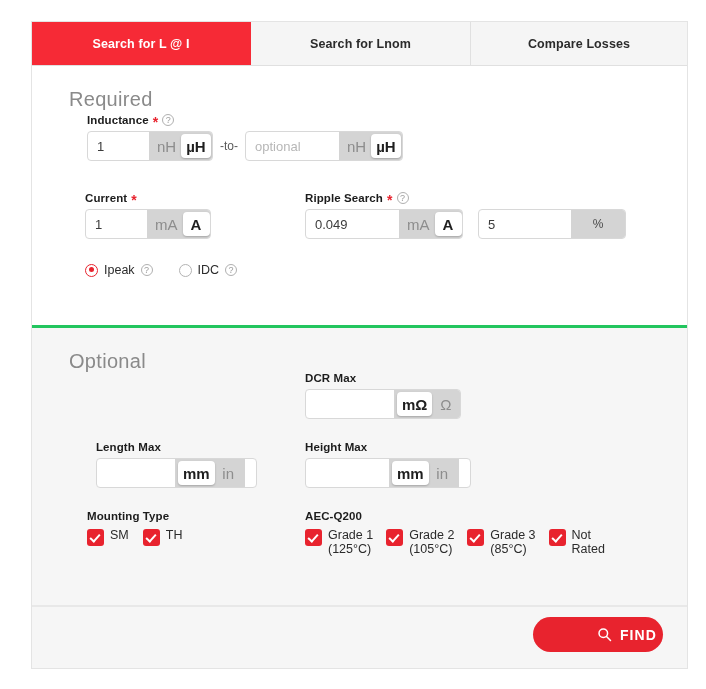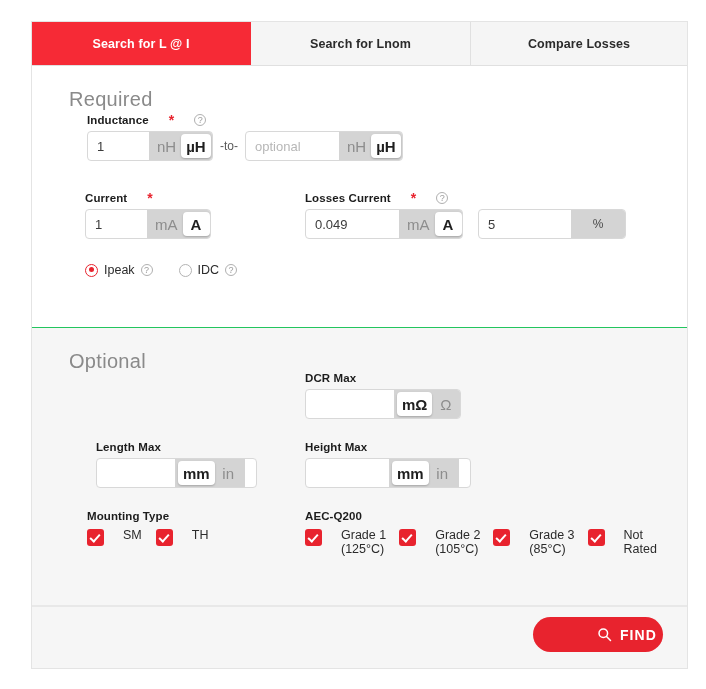--- a/index.html
+++ b/index.html
@@ -58,21 +58,21 @@
   .tab.active {
     background: #f62a36;
     color: #ffffff;
     border-right-color: #f62a36;
   }
 
   
   .section-required {
     padding: 22px 0 10px 0;
     background: #ffffff;
-    border-bottom: 1px solid #22c55e;
+    border-bottom: 3px solid #22c55e;
     height: 262px;
     box-sizing: border-box;
     position: relative;
   }
   .section-optional {
     background: #f6f6f6;
     border-bottom: 1px solid #e8e8e8;
     height: 278px;
     box-sizing: border-box;
     padding: 22px 0 0 0;
@@ -90,21 +90,22 @@
     margin: 0 0 10px 37px;
     letter-spacing: .3px;
   }
 
   
   .f-label {
     font-size: 11.5px;
     font-weight: bold;
     color: #1c1c1c;
     display: flex;
-    gap: 20px;
+    align-items: center;
+    gap: 4px;
     margin-bottom: 5px;
     letter-spacing: .1px;
   }
   .req-star {
     color: #e8232e;
     font-size: 14px;
     line-height: 8px;
     position: relative;
     top: 2px;
   }
@@ -234,21 +235,21 @@
   
   .cb-row {
     display: flex;
     align-items: flex-start;
     gap: 14px;
     margin-top: 6px;
   }
   .cb-item {
     display: flex;
     align-items: flex-start;
-    gap: 19px;
+    gap: 6px;
     cursor: pointer;
   }
   .cbox {
     width: 17px;
     height: 17px;
     border-radius: 3px;
     background: #e8232e;
     flex: 0 0 auto;
     position: relative;
     margin-top: 1px;
@@ -360,21 +361,21 @@
           <div class="radio-item">
             <span class="radio"></span>
             <span class="radio-label">IDC</span>
             <span class="help-icon">?</span>
           </div>
         </div>
       </div>
 
       <div class="fld" style="left:273px; top:126px;">
         <div class="f-label">
-          <span>Losses Current</span>
+          <span>Ripple Search</span>
           <span class="req-star">*</span>
           <span class="help-icon">?</span>
         </div>
         <div style="display:flex; align-items:center; gap:15px;">
           <div class="ctrl" style="width:158px;">
             <input style="width: 93px;" value="0.049">
             <div class="units">
               <span class="unit">mA</span>
               <span class="unit sel">A</span>
             </div>

